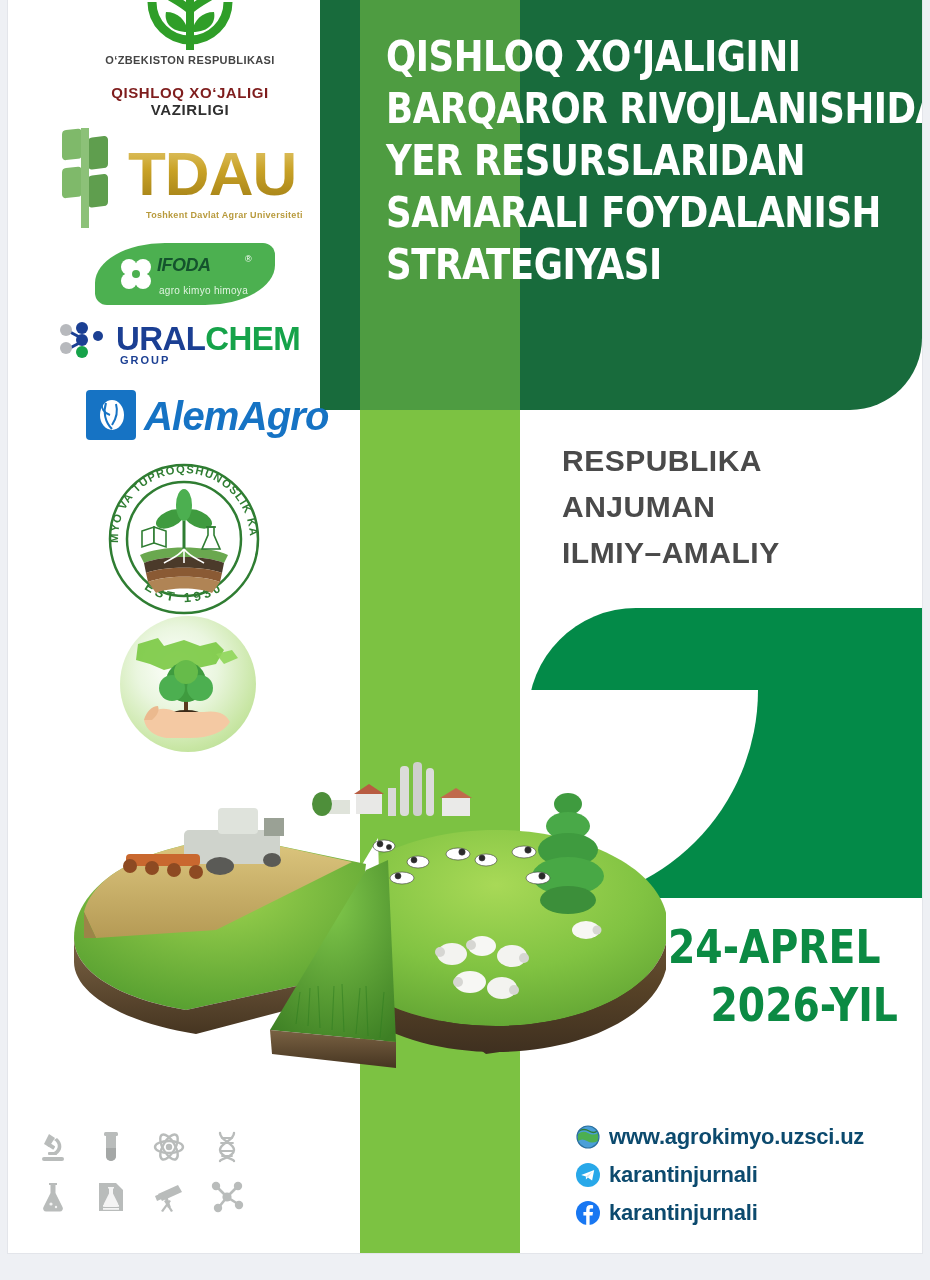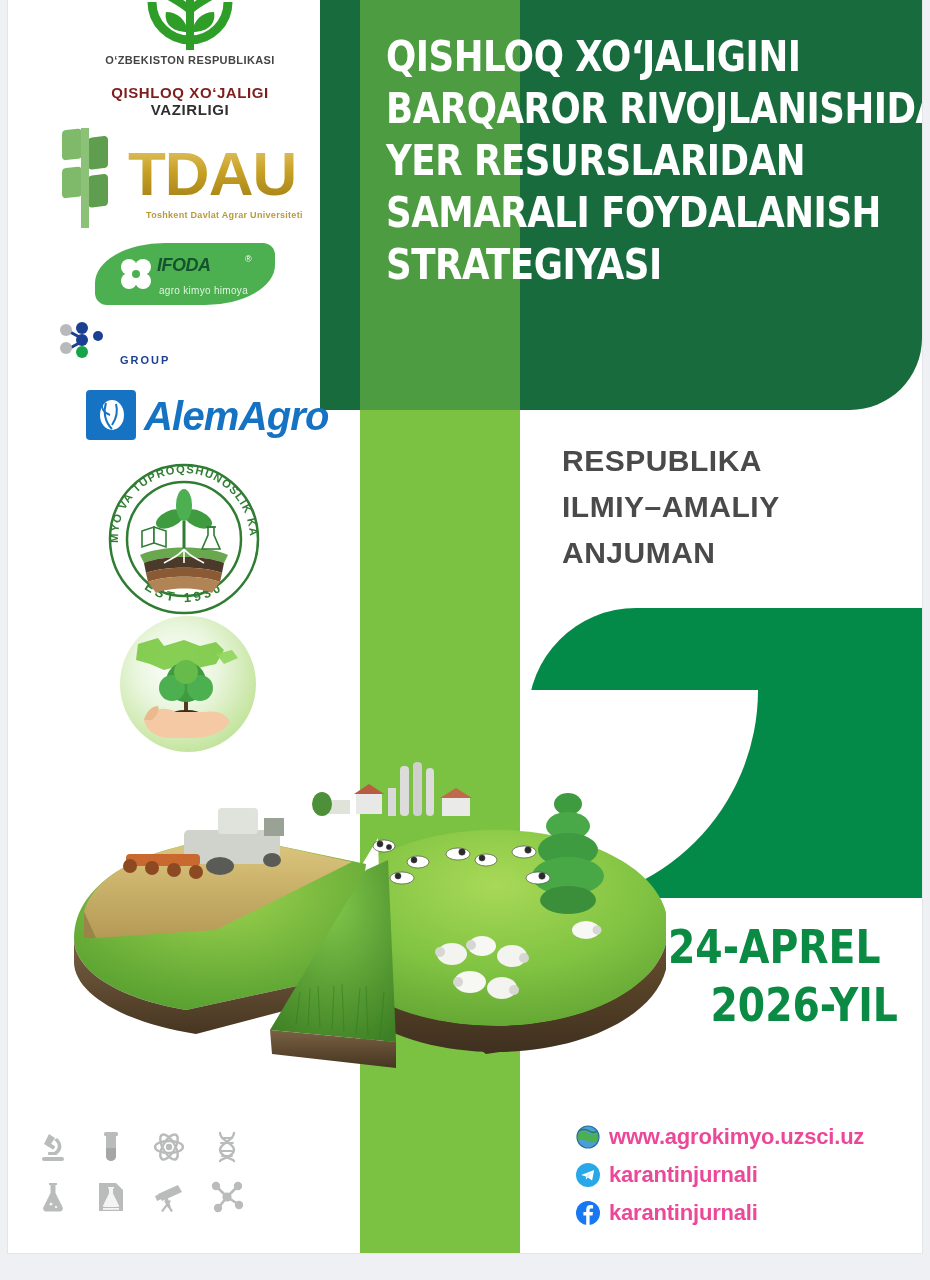--- a/index.html
+++ b/index.html
@@ -83,21 +83,21 @@
   .date-text .l2{text-align:right;padding-right:8px;}
 
   
   .contacts{
     position:absolute;left:568px;top:1118px;width:340px;
   }
   .contact-row{
     display:flex;align-items:center;gap:9px;height:38px;
   }
   .contact-row .label{
-    color:#ec4899;font-size:22px;font-weight:600;letter-spacing:-0.2px;
+    color:#0c4a6e;font-size:22px;font-weight:600;letter-spacing:-0.2px;
     white-space:nowrap;
   }
   .c-icon{width:24px;height:24px;flex:0 0 24px;border-radius:50%;
           display:flex;align-items:center;justify-content:center;}
   .c-icon svg{display:block;}
 
   
   .logo-col{position:absolute;left:12px;top:0;width:330px;}
 
   .ministry{position:absolute;left:60px;top:-8px;width:220px;text-align:center;}
@@ -169,22 +169,22 @@
   <div class="title-text">
     <div>QISHLOQ XO‘JALIGINI</div>
     <div>BARQAROR RIVOJLANISHIDA</div>
     <div>YER RESURSLARIDAN</div>
     <div>SAMARALI FOYDALANISH</div>
     <div>STRATEGIYASI</div>
   </div>
 
   <div class="subtitle">
     <div>RESPUBLIKA</div>
+    <div>ANJUMAN</div>
     <div>ILMIY–AMALIY</div>
-    <div>ANJUMAN</div>
   </div>
 
   <div class="date-text">
     <div class="l1">24-APREL</div>
     <div class="l2">2026-YIL</div>
   </div>
 
   <div class="contacts">
 
     <div class="contact-row">
@@ -275,20 +275,21 @@
           <line x1="12" y1="10" x2="27" y2="18" stroke="#1b3f93" stroke-width="3"></line>
           <line x1="12" y1="26" x2="27" y2="18" stroke="#1b3f93" stroke-width="3"></line>
           <circle cx="8" cy="8" r="6" fill="#b7b9bd"></circle>
           <circle cx="8" cy="26" r="6" fill="#b7b9bd"></circle>
           <circle cx="24" cy="6" r="6" fill="#1b3f93"></circle>
           <circle cx="24" cy="18" r="6" fill="#1b3f93"></circle>
           <circle cx="24" cy="30" r="6" fill="#16a34a"></circle>
           <circle cx="40" cy="14" r="5" fill="#1b3f93"></circle>
         </svg>
       </span>
+      <div class="ural-word"><span class="a">URAL</span><span class="b">CHEM</span></div>
       <div class="ural-group">GROUP</div>
     </div>
 
     <div class="alem">
       <div class="alem-sq"></div>
       <span>
         <svg width="40" height="40" viewBox="0 0 40 40" style="position:absolute;left:6px;top:7px;">
           <ellipse cx="20" cy="20" rx="12" ry="15" fill="#ffffff"></ellipse>
           <path d="M20 34 C13 27 11 17 14 8" stroke="#1673c4" stroke-width="2" fill="none"></path>
           <path d="M20 30 C24 24 26 16 24 9" stroke="#1673c4" stroke-width="2" fill="none"></path>

